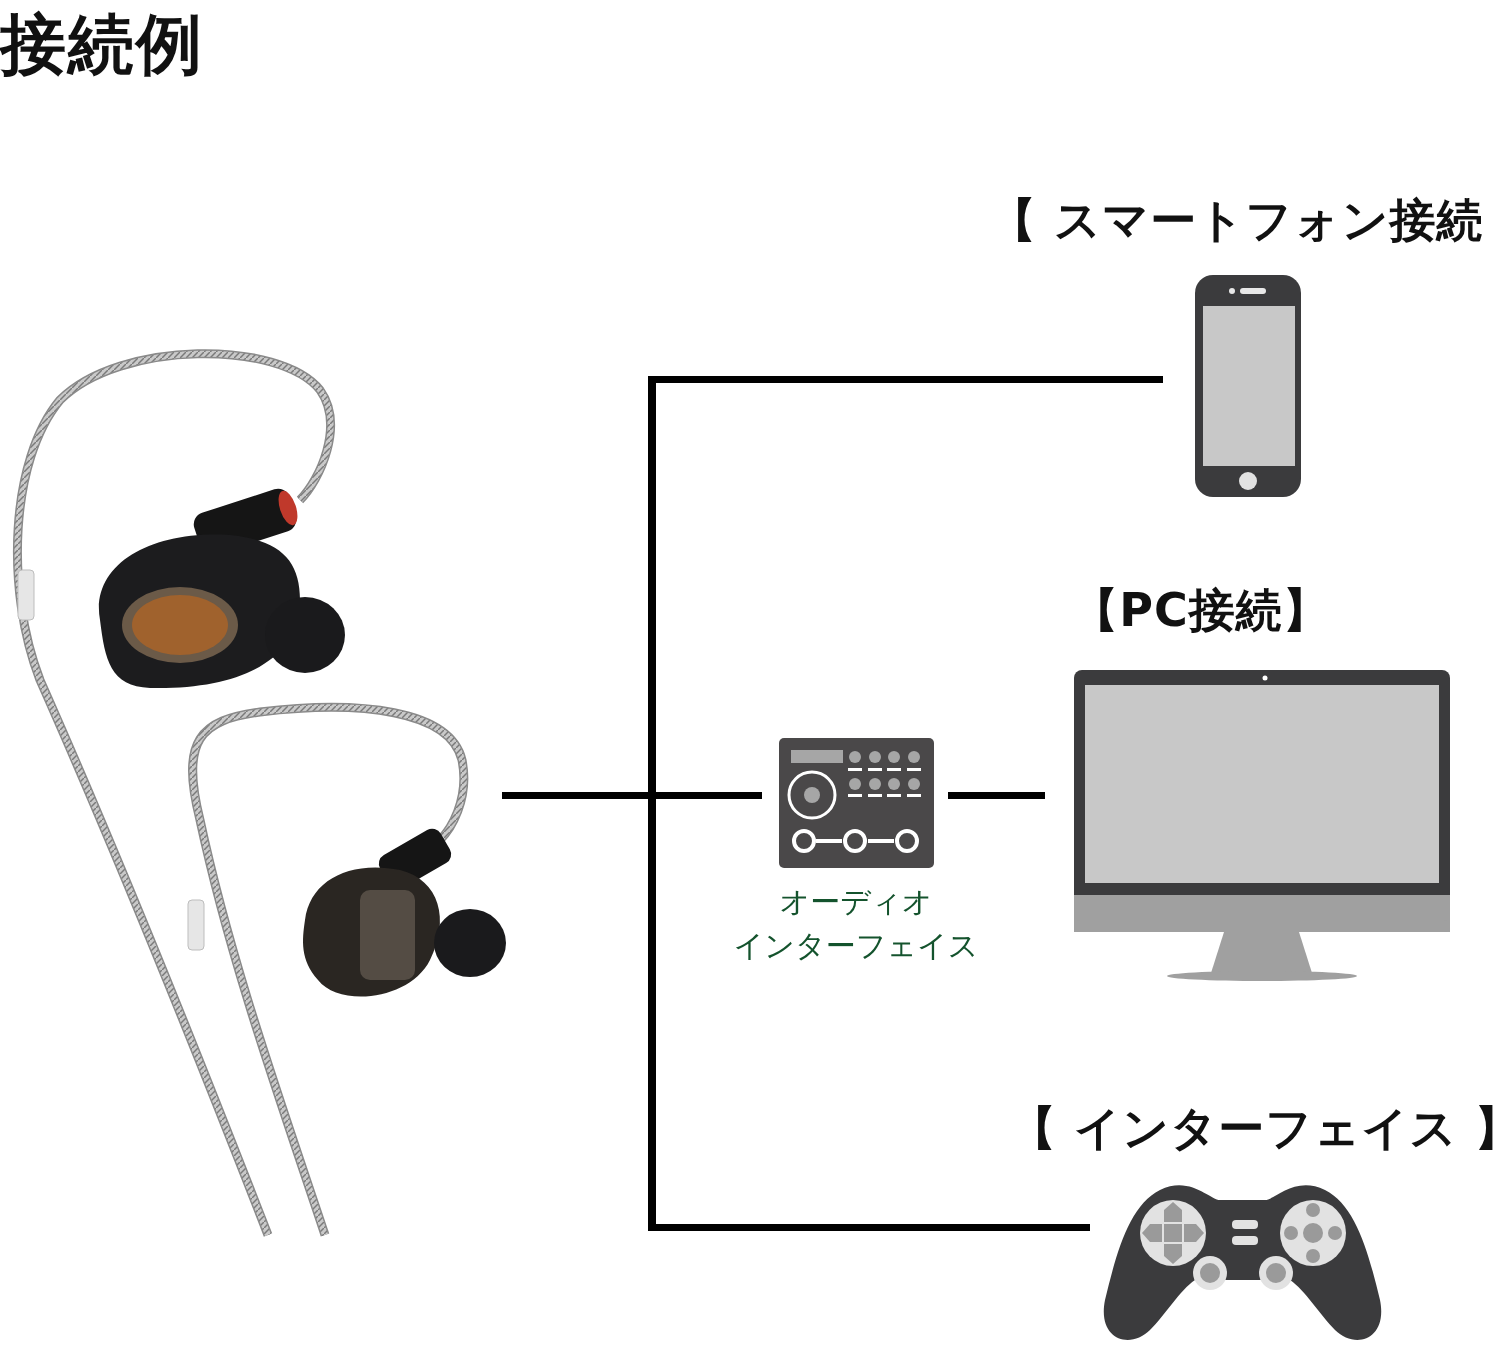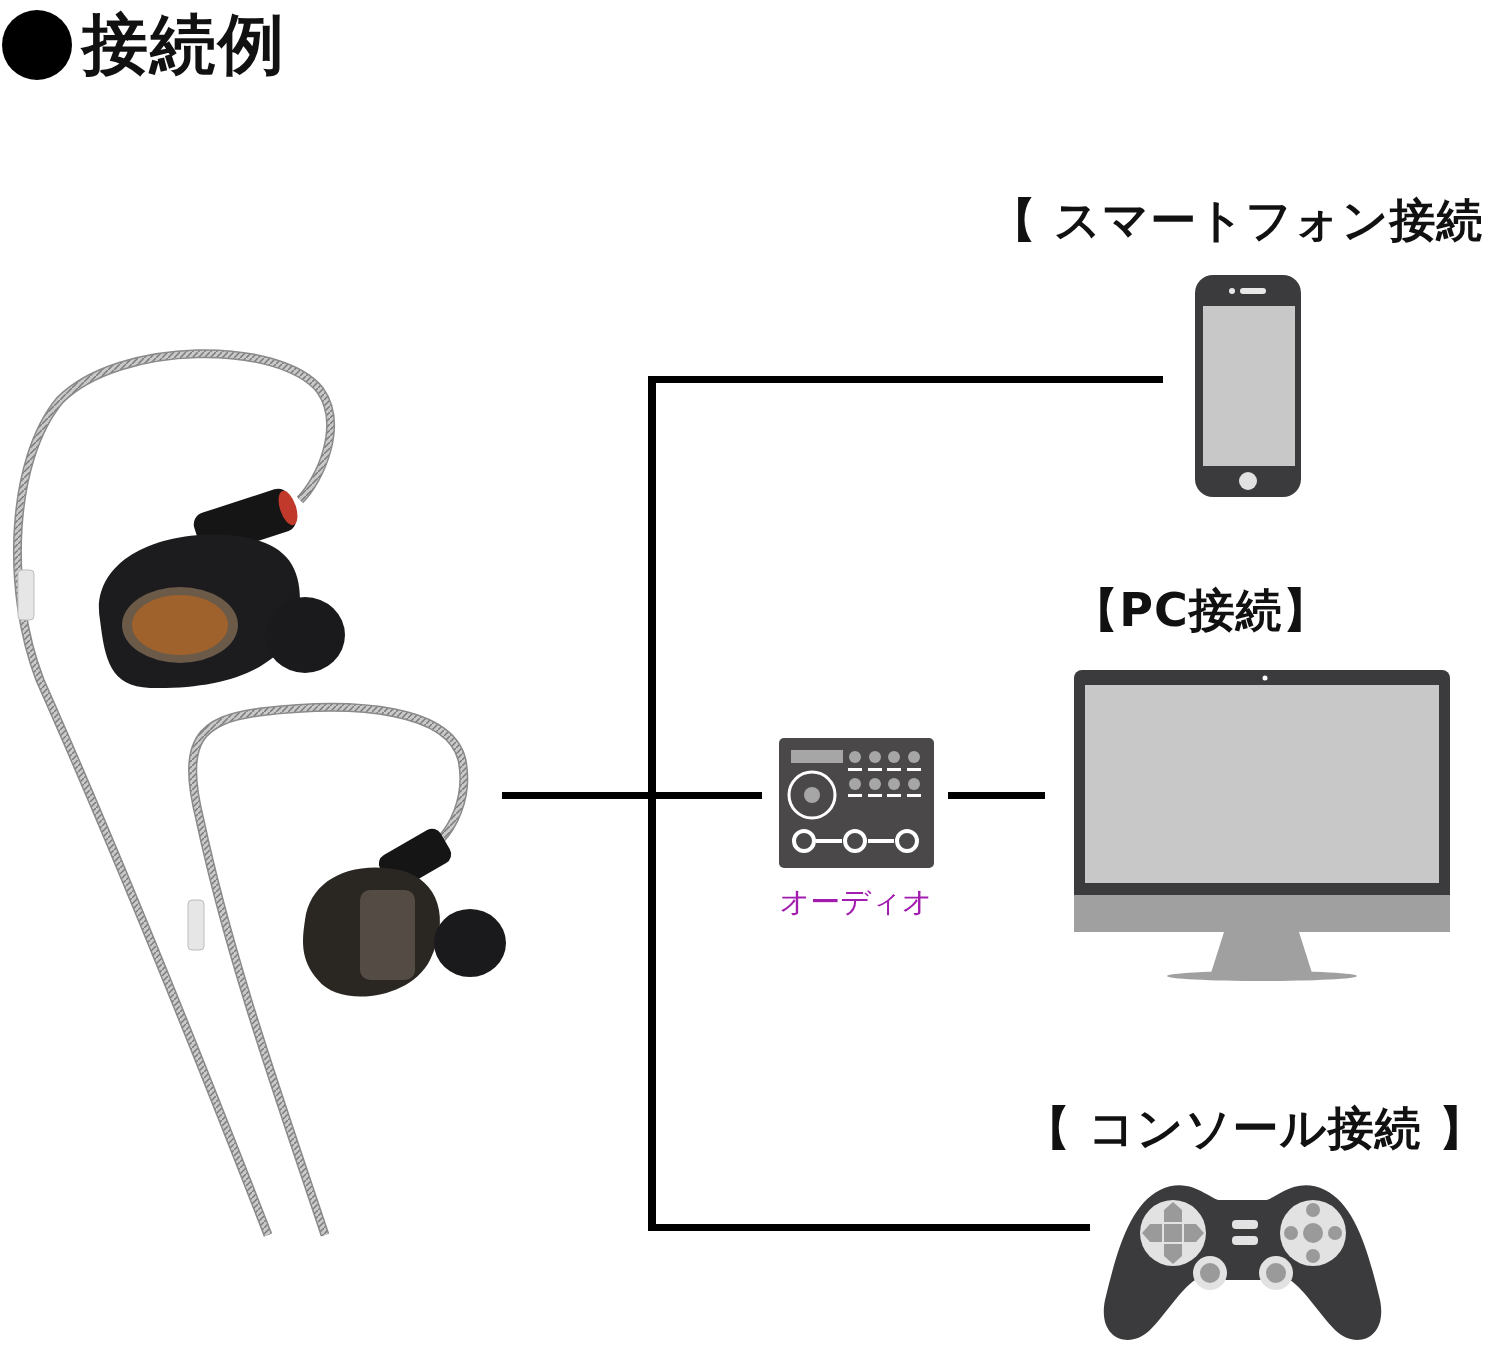--- a/index.html
+++ b/index.html
@@ -1,22 +1,22 @@
 <!DOCTYPE html>
 <html><head>
 <meta charset="utf-8">
 <style>
   html, body { margin:0; padding:0; background:#ffffff; }
   body { width:1500px; height:1350px; position:relative; overflow:hidden;
          font-family:"DejaVu Sans","Liberation Sans",sans-serif; color:#111; }
   .abs { position:absolute; }
-  .title { left:0; top:0; height:90px; display:flex; align-items:center; font-weight:bold; font-size:66px; letter-spacing:2px; }
+  .title { left:0; top:0; height:90px; display:flex; align-items:center; font-weight:bold; font-size:66px; letter-spacing:2px;flex-direction:column; }
   .title .dot { width:70px; height:70px; border-radius:50%; background:#000; margin-right:10px; margin-left:2px; }
   .label { font-size:46px; font-weight:bold; white-space:nowrap; text-align:center; letter-spacing:1px; }
-  .sub-label { font-size:30px; text-align:center; line-height:44px; white-space:nowrap; color:#a21caf; }
+  .sub-label { font-size:30px; text-align:center; line-height:44px; white-space:nowrap; color:#14532d; }
   .line { background:#000; }
 </style>
 </head>
 <body>
 
 <div class="abs title">
   <span class="dot"></span>
   <span>接続例</span>
 </div>
 
@@ -96,34 +96,35 @@
   <g fill="none" stroke="#ffffff" stroke-width="4">
     <circle cx="25" cy="103" r="10"></circle>
       <circle cx="76" cy="103" r="10"></circle>
       <circle cx="128" cy="103" r="10"></circle>
   </g>
   <rect x="37" y="101" width="26" height="4" fill="#ffffff"></rect>
   <rect x="89" y="101" width="26" height="4" fill="#ffffff"></rect>
 </svg>
 <div class="abs sub-label" style="left:706px;top:880px;width:300px">
   <div>オーディオ</div>
+  <div>インターフェイス</div>
 </div>
 
 <div class="abs label" style="left:1051px;top:580px;width:300px">【PC接続】</div>
 <svg class="abs" style="left:1074px;top:670px" width="376" height="312" viewBox="0 0 376 312">
   <rect x="0" y="0" width="376" height="262" rx="8" fill="#3b3b3d"></rect>
   <rect x="0" y="225" width="376" height="37" fill="#a0a0a0"></rect>
   <rect x="0" y="250" width="376" height="12" rx="6" fill="#a0a0a0"></rect>
   <rect x="11" y="15" width="354" height="198" fill="#c8c8c8"></rect>
   <circle cx="191" cy="8" r="2.5" fill="#ffffff"></circle>
   <path d="M150 262 L225 262 L238 303 L137 303 Z" fill="#a0a0a0"></path>
   <ellipse cx="188" cy="306" rx="95" ry="5" fill="#a0a0a0"></ellipse>
 </svg>
 
-<div class="abs label" style="left:1010px;top:1098px;width:490px">【 コンソール接続 】</div>
+<div class="abs label" style="left:1010px;top:1098px;width:490px">【 インターフェイス 】</div>
 <svg class="abs" style="left:1100px;top:1180px" width="285" height="168" viewBox="0 0 285 168">
   <path d="M60 10 C90 -5 110 20 120 20 L165 20 C175 20 195 -5 225 10 C255 25 268 70 280 120 C288 160 255 170 235 150 C220 135 205 110 190 100 L95 100 C80 110 65 135 50 150 C30 170 -3 160 5 120 C17 70 30 25 60 10Z" fill="#3b3b3d"></path>
   <circle cx="73" cy="53" r="33" fill="#e2e2e2"></circle>
   <g fill="#9a9a9a">
     <rect x="64" y="44" width="18" height="18"></rect>
     <path d="M64 42 L64 30 L73 22 L82 30 L82 42Z"></path>
     <path d="M64 64 L64 76 L73 84 L82 76 L82 64Z"></path>
     <path d="M62 44 L50 44 L42 53 L50 62 L62 62Z"></path>
     <path d="M84 44 L96 44 L104 53 L96 62 L84 62Z"></path>
   </g>

